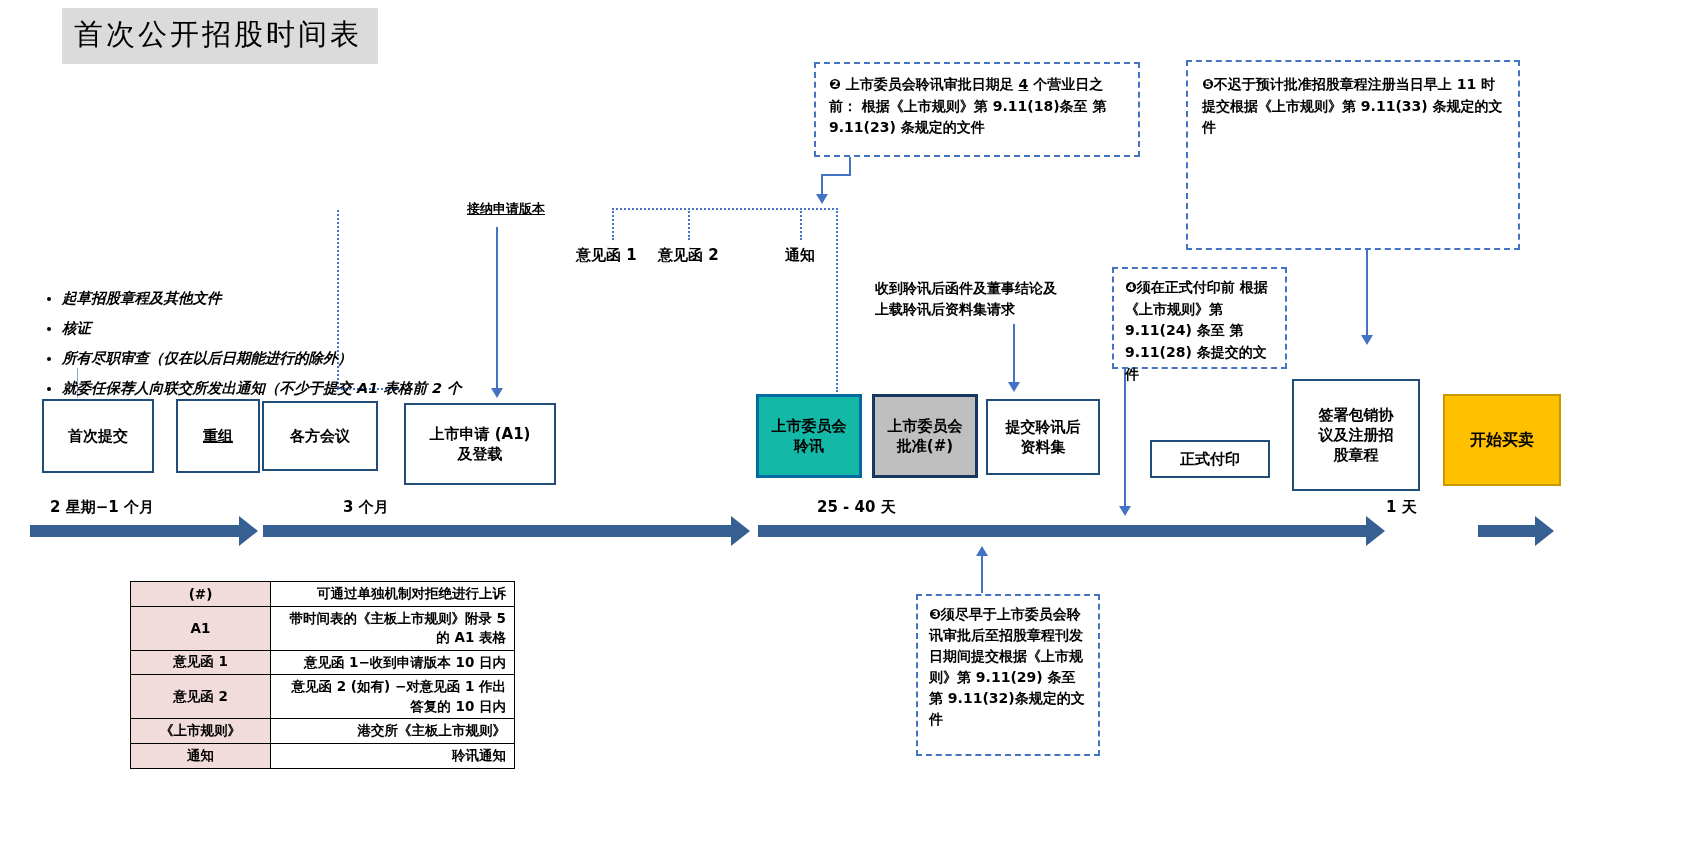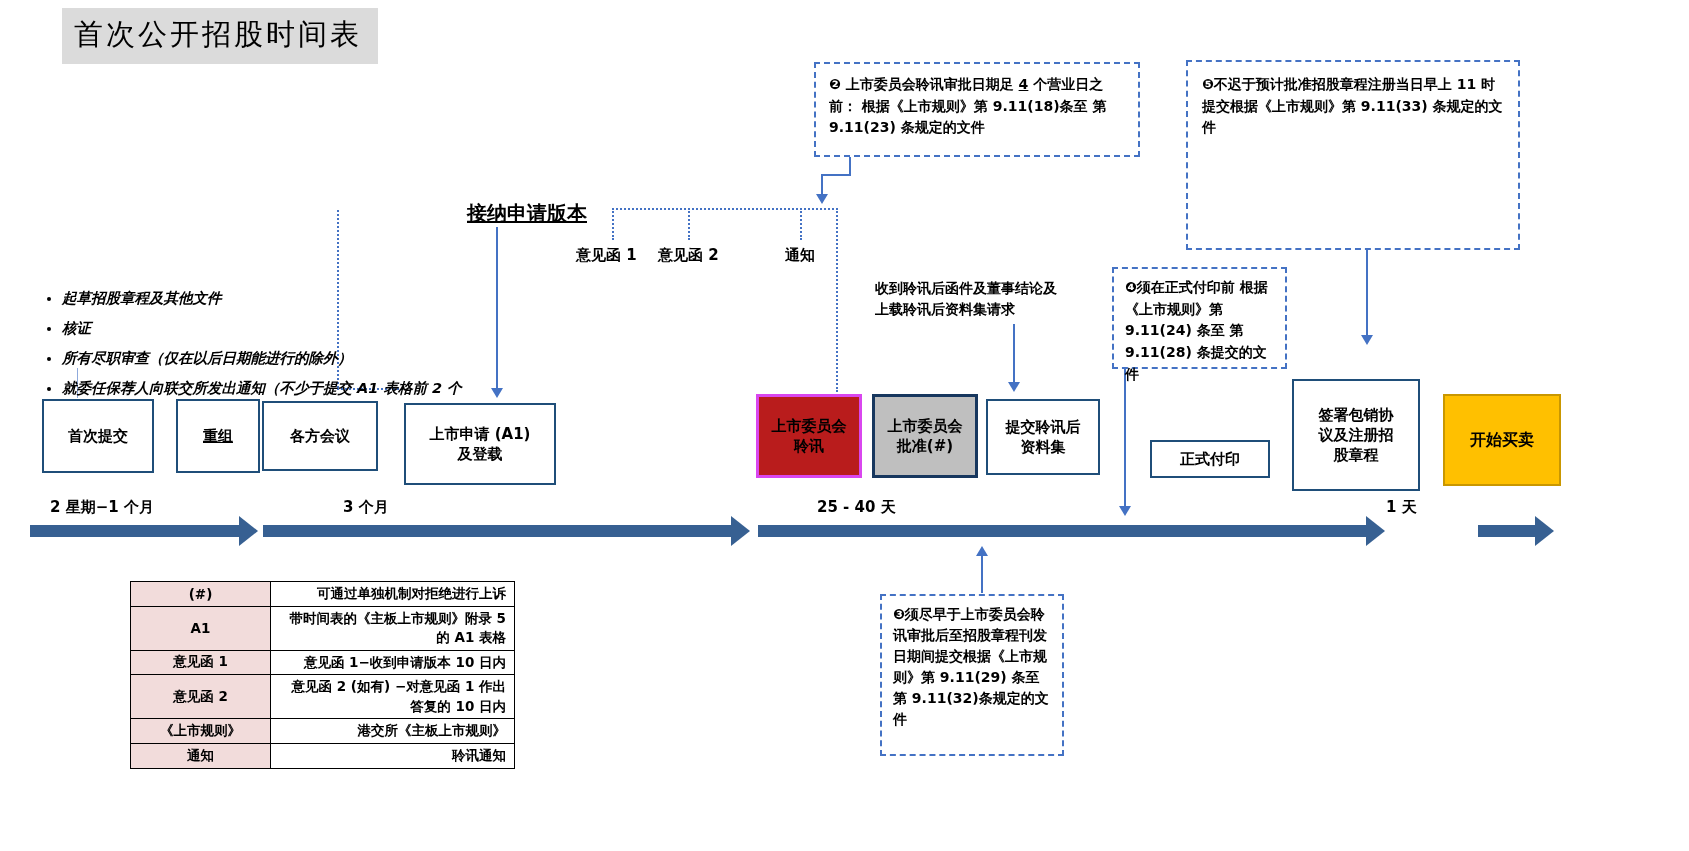--- a/index.html
+++ b/index.html
@@ -9,24 +9,24 @@
   .abs { position:absolute; }
 
   .title { font-size:29px; font-weight:normal; letter-spacing:3px; background:#DBDBDB; padding:7px 16px 9px 12px; font-family:"Liberation Serif","DejaVu Serif",serif; }
 
   .dashedbox { border:2px dashed #4472C4; background:#fff; font-weight:bold; font-size:14px; line-height:1.5; }
   .bullets { list-style:disc; padding-left:24px; margin:0; }
   .bullets li { margin:2px 0; }
   .italiclist { font-style:italic; font-weight:bold; font-size:14.5px; line-height:1.38; }
   .italiclist li { margin:10px 0; }
 
-  .accept { font-weight:bold; font-size:20px; text-decoration:underline; }
+  .accept { font-weight:bold; font-size:13px; text-decoration:underline; }
 
   .node { border:2px solid #1F4E79; background:#fff; display:flex; align-items:center; justify-content:center; text-align:center; font-weight:bold; font-size:15px; line-height:1.35; }
-  .node.gray  { background:#b91c1c; border:3px solid #d946ef; padding:0 8px; }
+  .node.gray  { background:#14b8a6; border:3px solid #0369a1; padding:0 8px; }
   .node.gray2 { background:#BFBFBF; border:3px solid #17375E; padding:0 8px; }
   .node.gold  { background:#FFC000; border:2px solid #C99700; font-size:16px; }
 
   .duration { font-weight:bold; font-size:15px; white-space:nowrap; }
   .blabel   { font-weight:bold; font-size:15px; white-space:nowrap; }
 
   .tarrow { height:30px; }
   .tarrow .bar  { position:absolute; left:0; right:17px; top:9px; height:12px; background:#376092; }
   .tarrow .head { position:absolute; right:0; top:0; width:0; height:0; border-top:15px solid transparent; border-bottom:15px solid transparent; border-left:19px solid #376092; }
 
@@ -112,21 +112,21 @@
 
   <div class="abs centerblock" style="left:875px; top:278px; width:237px;">
     <div>收到聆讯后函件及董事结论及</div>
     <div>上载聆讯后资料集请求</div>
   </div>
 
   <div class="abs dashedbox note" style="left:1112px; top:267px; width:175px; height:102px; padding:8px 11px;">
     <span>❹须在正式付印前 根据《上市规则》第 9.11(24) 条至 第 9.11(28) 条提交的文件</span>
   </div>
 
-  <div class="abs dashedbox" style="left:880px; top:594px; width:184px; height:162px; padding:8px 11px; line-height:1.5;">
+  <div class="abs dashedbox" style="left:916px; top:594px; width:184px; height:162px; padding:8px 11px; line-height:1.5;">
     <span>❸须尽早于上市委员会聆讯审批后至招股章程刊发日期间提交根据《上市规则》第 9.11(29) 条至第 9.11(32)条规定的文件</span>
   </div>
 
   <div class="abs node" style="left:42px;  top:399px; width:112px; height:74px;">首次提交</div>
   <div class="abs node" style="left:176px; top:399px; width:84px;  height:74px;text-decoration:underline;">重组</div>
   <div class="abs node" style="left:262px; top:401px; width:116px; height:70px;">各方会议</div>
   <div class="abs node" style="left:404px; top:403px; width:152px; height:82px; padding:0 14px;">上市申请 (A1) 及登载</div>
   <div class="abs node gray" style="left:756px; top:394px; width:106px; height:84px;">上市委员会聆讯</div>
   <div class="abs node gray2" style="left:872px; top:394px; width:106px; height:84px;">上市委员会批准(#)</div>
   <div class="abs node" style="left:986px; top:399px; width:114px; height:76px; padding:0 15px;">提交聆讯后资料集</div>

